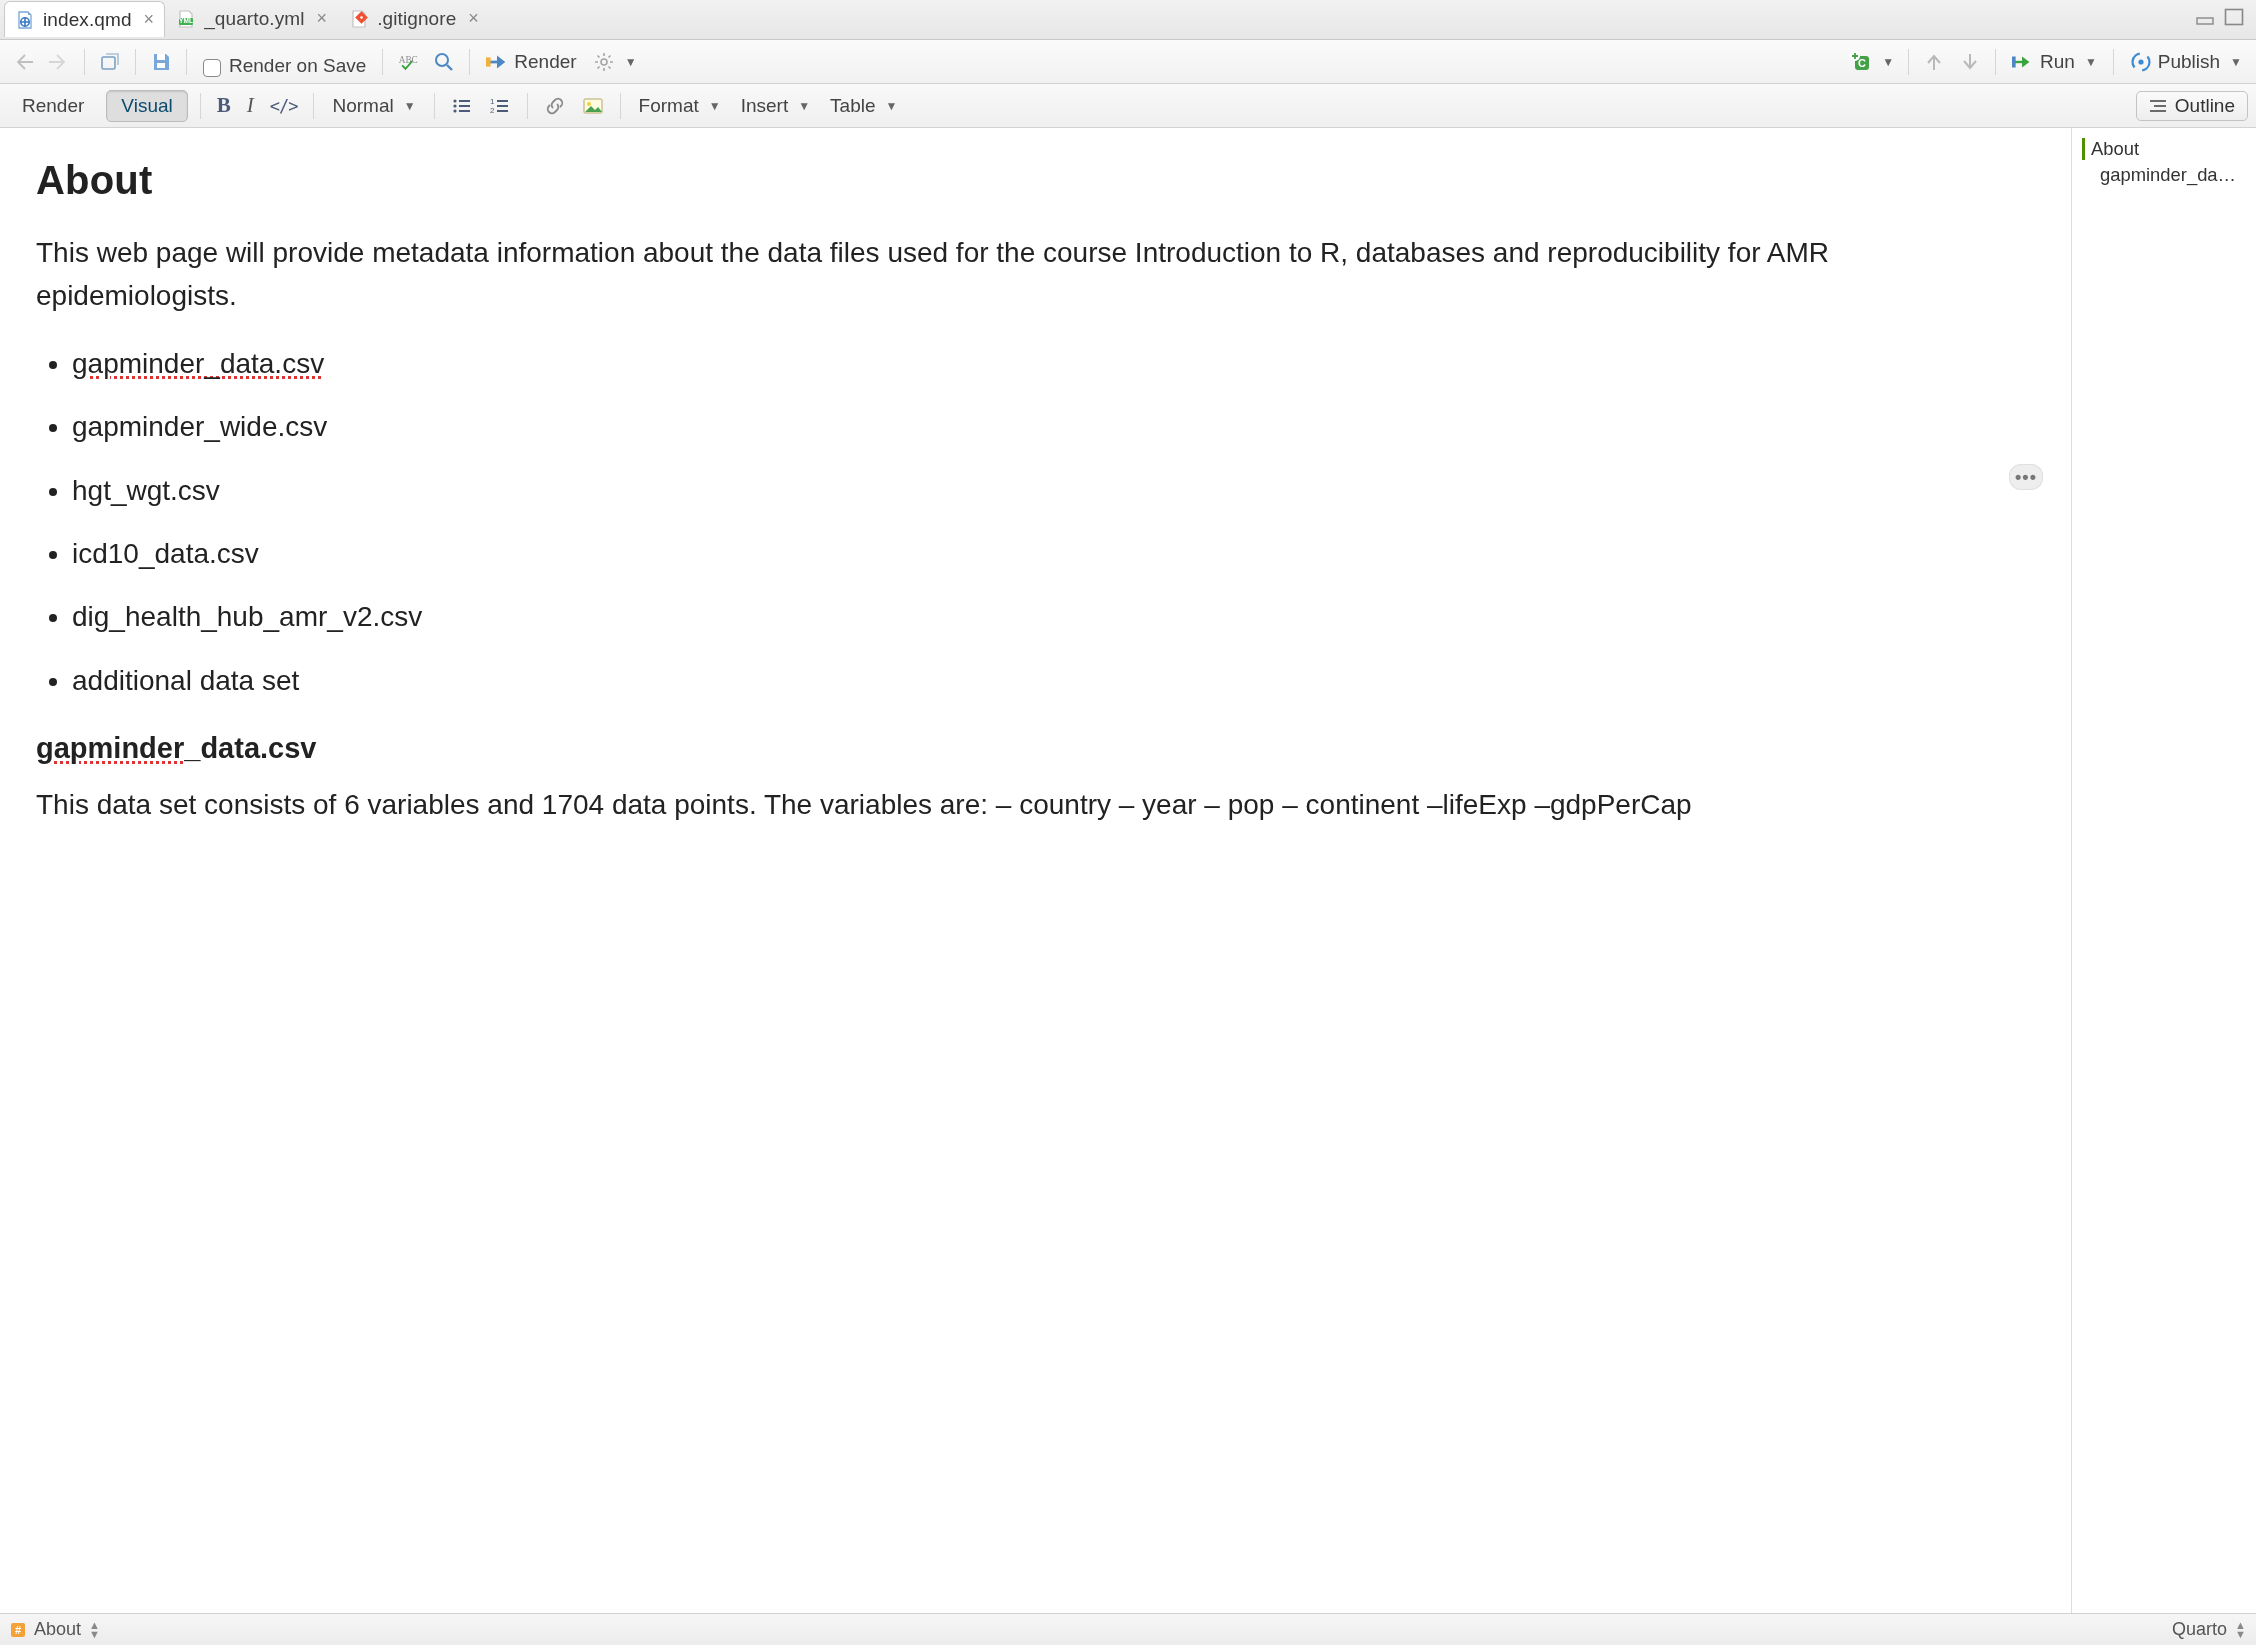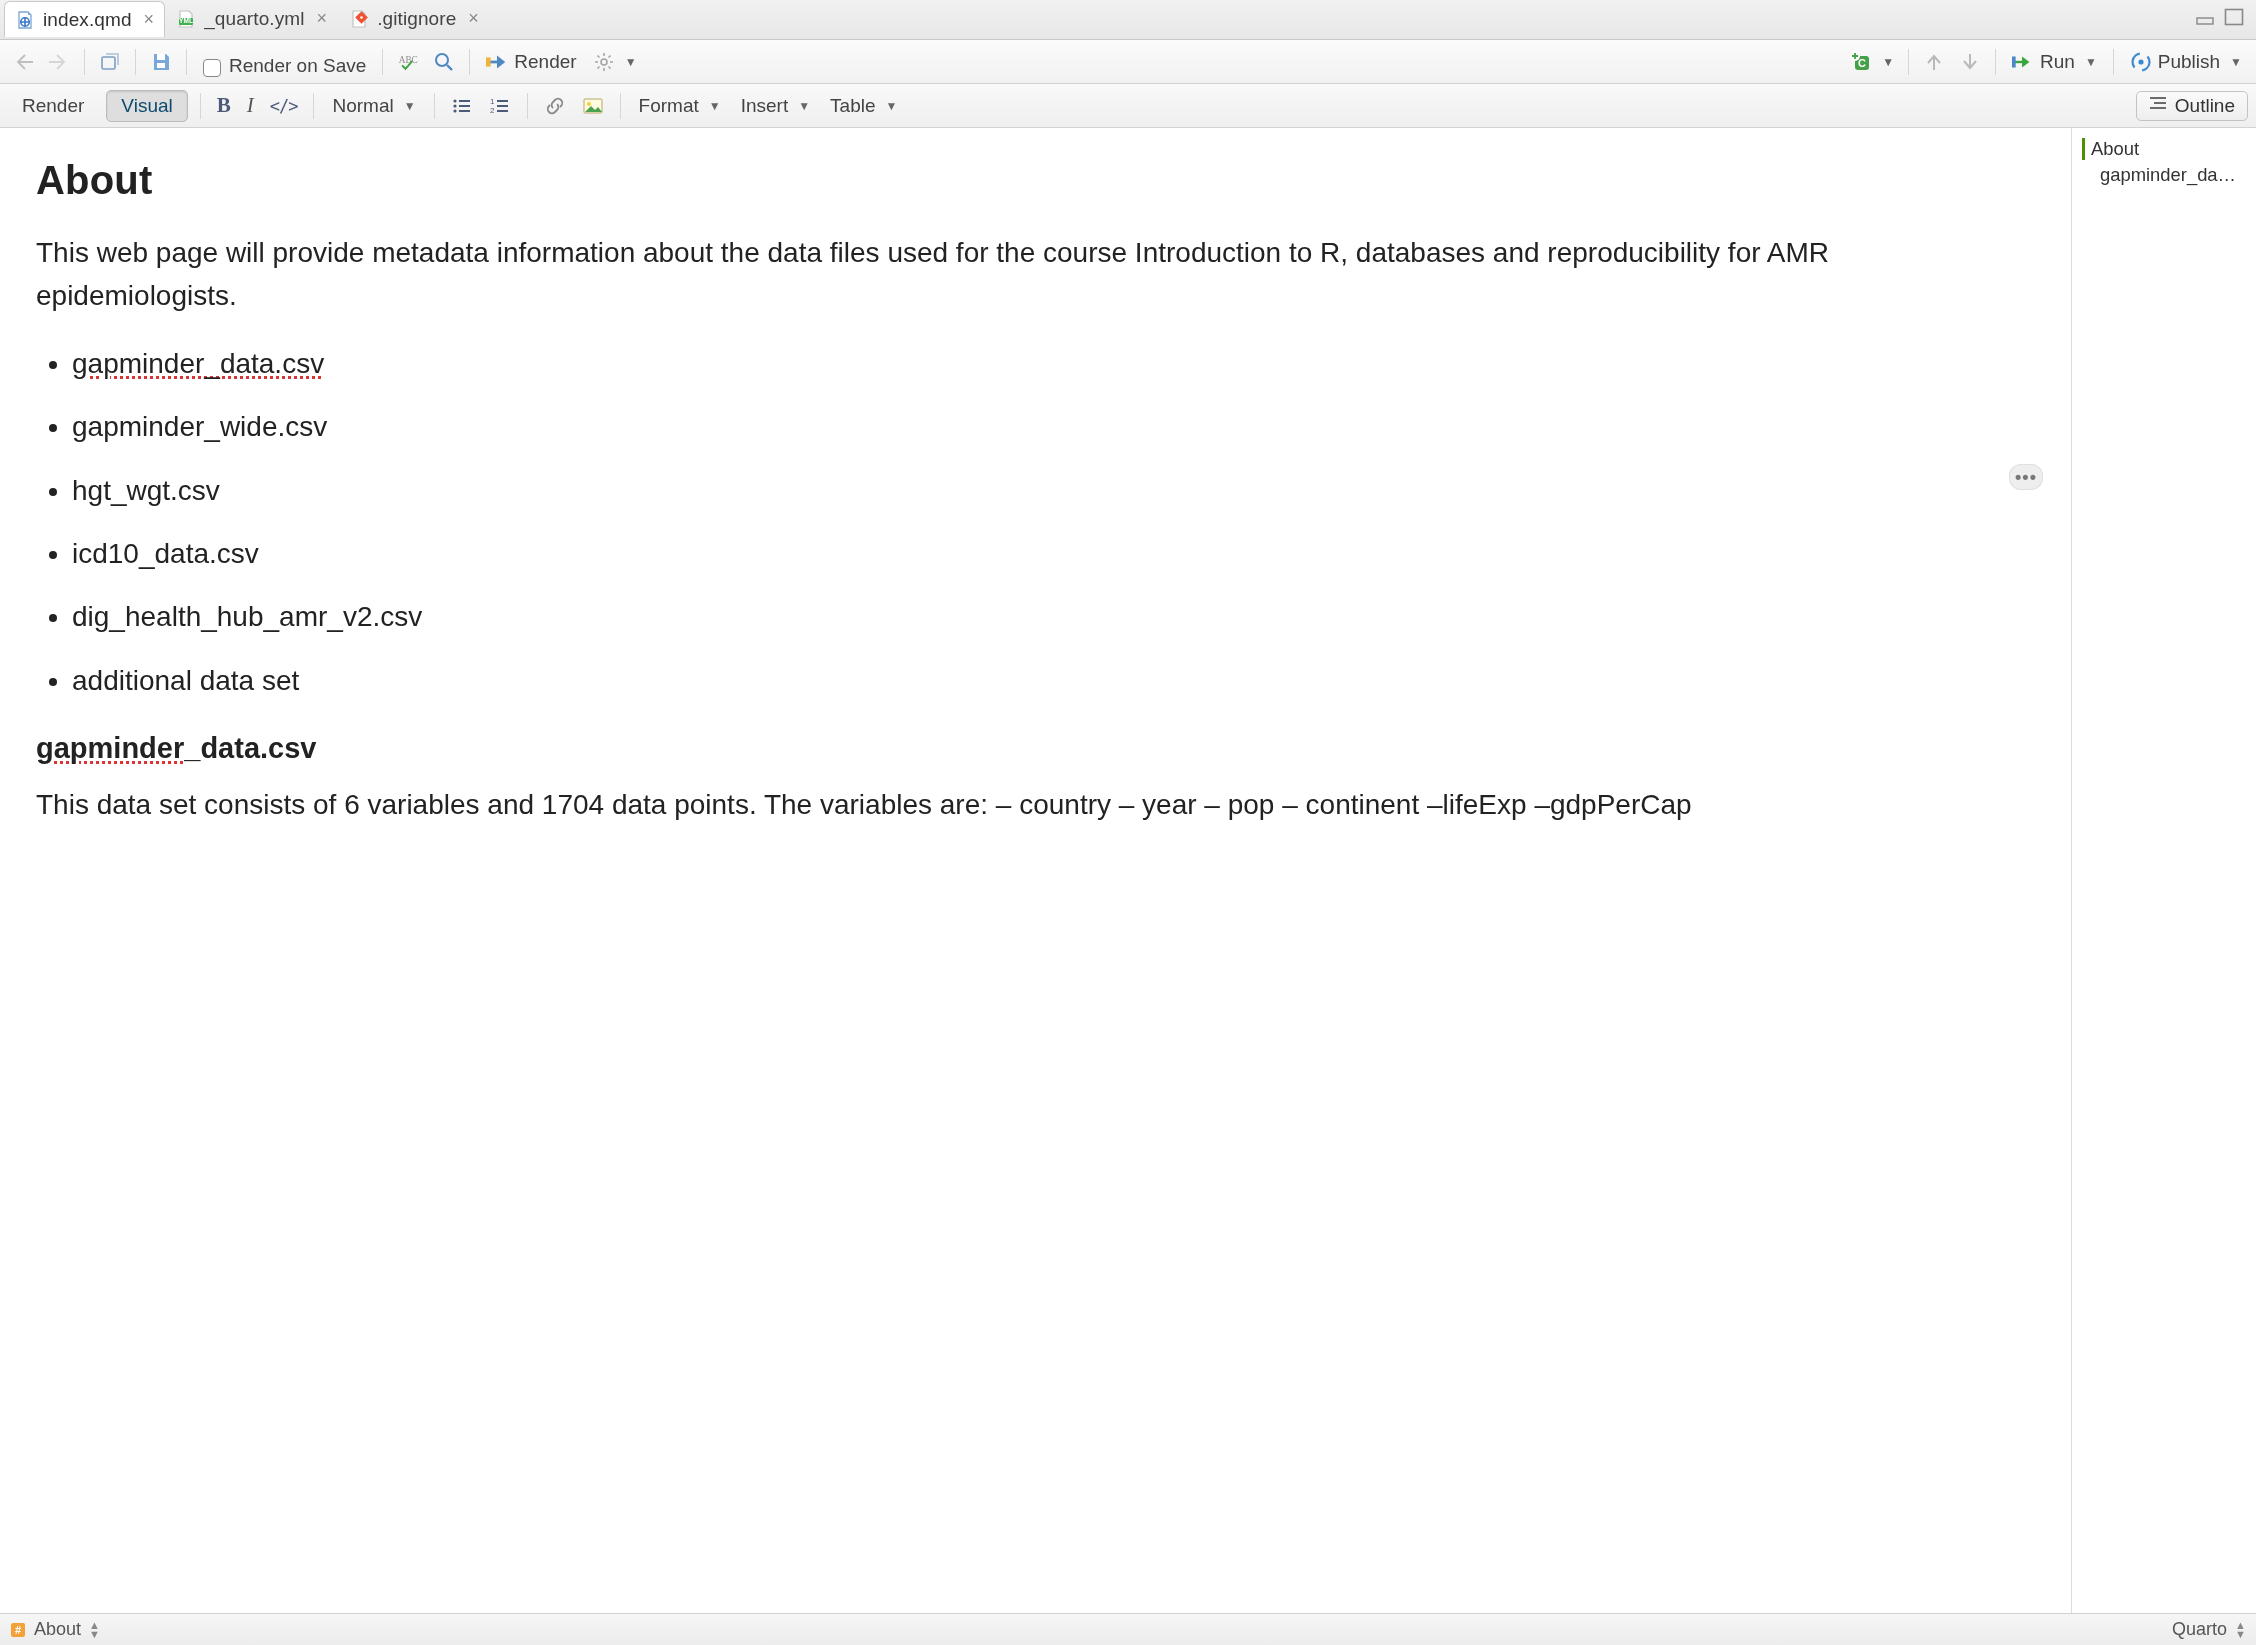--- a/index.html
+++ b/index.html
@@ -93,21 +93,21 @@
     font-size: 19px;
     color: #444;
   }
   .mode-pill.active {
     background: #dedede;
     border: 1px solid #bcbcbc;
     box-shadow: inset 0 1px 2px rgba(0,0,0,.12);
     color: #0c4a6e;
   }
   .outline-btn {
-    display:flex; gap:8px;
+    display:flex; align-items:center; gap:8px;
     padding: 3px 12px;
     border: 1px solid #c3c3c3;
     border-radius: 5px;
     background: linear-gradient(#fafafa,#eee);
     font-size: 19px;
     color: #333;
     cursor: default;
   }
 
   

